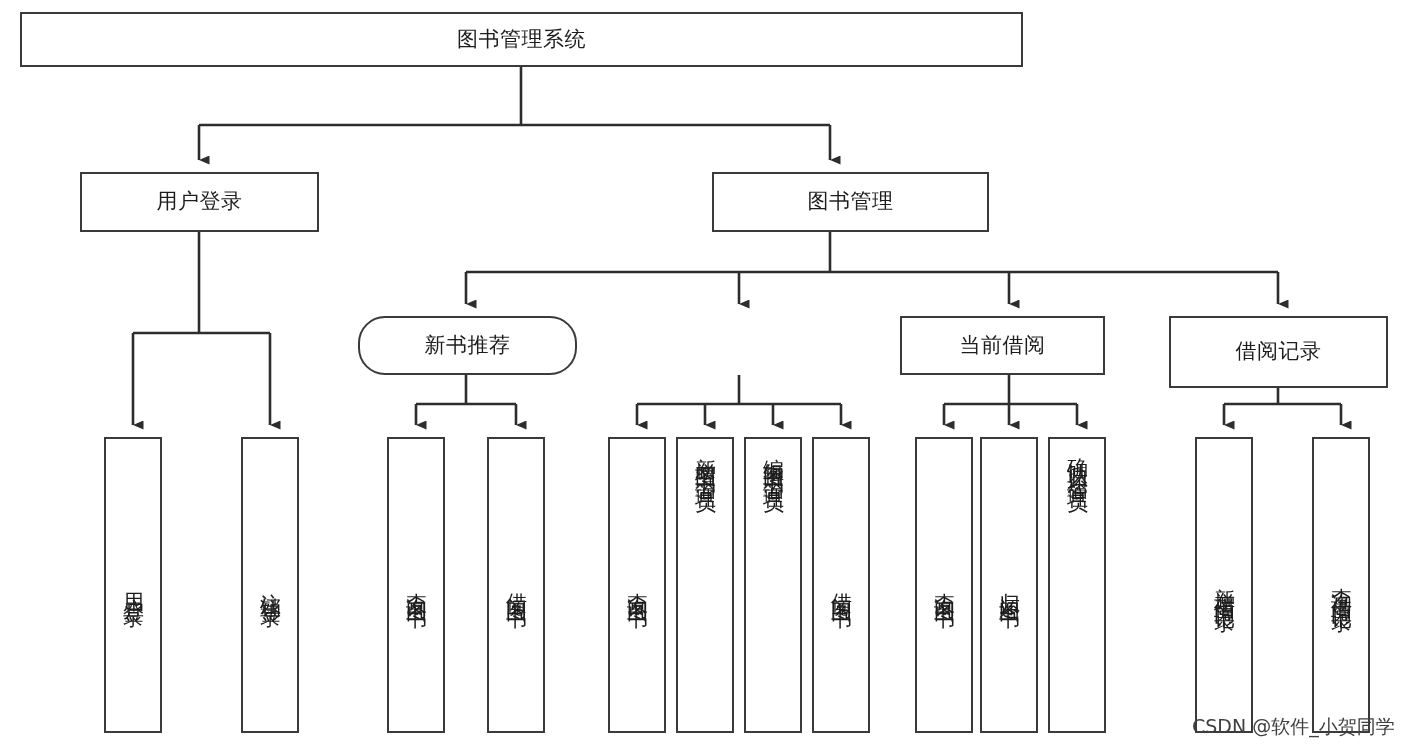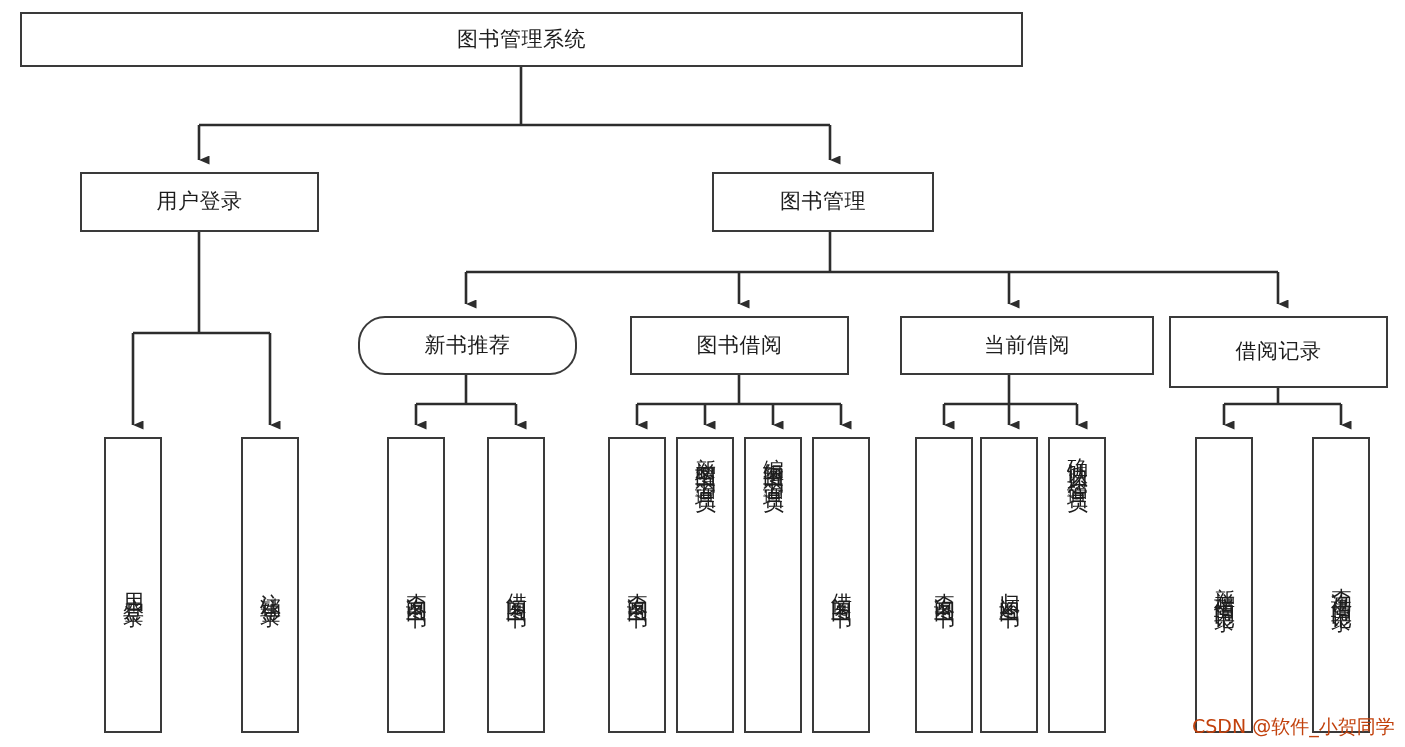--- a/index.html
+++ b/index.html
@@ -67,21 +67,21 @@
     top: 0;
     width: 1405px;
     height: 747px;
     pointer-events: none;
   }
   #watermark {
     position: absolute;
     left: 1192px;
     top: 714px;
     font-size: 19px;
-    color: #c2410c;
+    color: #404040;
     white-space: nowrap;
     font-family: "DejaVu Sans", "Liberation Sans", sans-serif;
   }
 </style>
 </head>
 <body>
 
 <div id="diagram-root">
 
   <svg id="connectors" viewBox="0 0 1405 747" xmlns="http://www.w3.org/2000/svg">
@@ -136,31 +136,28 @@
     </g>
   </svg>
 
   <div class="node-box" style="left:20px; top:12px; width:1003px; height:55px;">
     <span class="node-label-h">图书管理系统</span>
   </div>
 
   <div class="node-box" style="left:80px; top:172px; width:239px; height:60px;">
     <span class="node-label-h">用户登录</span>
   </div>
-  <div class="node-box" style="left:712px; top:172px; width:222px; height:60px;">
+  <div class="node-box" style="left:712px; top:172px; width:277px; height:60px;">
     <span class="node-label-h">图书管理</span>
   </div>
 
   <div class="node-box" style="left:358px; top:316px; width:219px; height:59px;border-radius:27px;">
     <span class="node-label-h">新书推荐</span>
   </div>
-  <div class="node-box" style="left:630px; top:316px; width:219px; height:59px;">
-    <span class="node-label-h">图书借阅</span>
-  </div>
-  <div class="node-box" style="left:900px; top:316px; width:254px; height:59px;">
+  <div class="node-box" style="left:900px; top:316px; width:205px; height:59px;">
     <span class="node-label-h">当前借阅</span>
   </div>
   <div class="node-box" style="left:1169px; top:316px; width:219px; height:72px;">
     <span class="node-label-h">借阅记录</span>
   </div>
 
   <div class="leaf-box center-v" style="left:104px; top:437px; width:58px; height:296px;">
     <span class="node-label-v">用户登录</span>
   </div>
   <div class="leaf-box center-v" style="left:241px; top:437px; width:58px; height:296px;">

